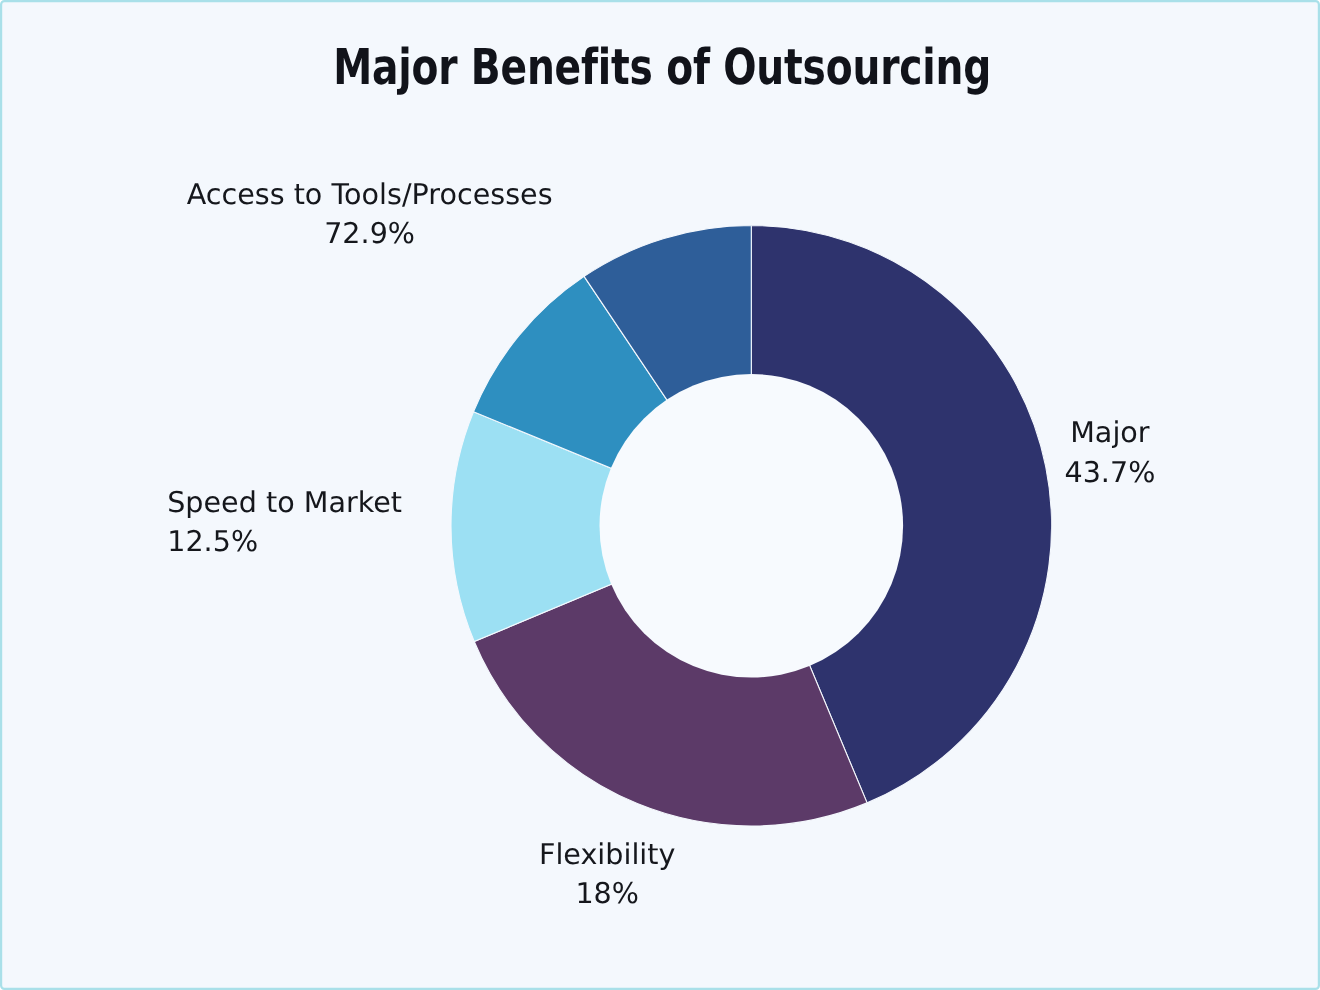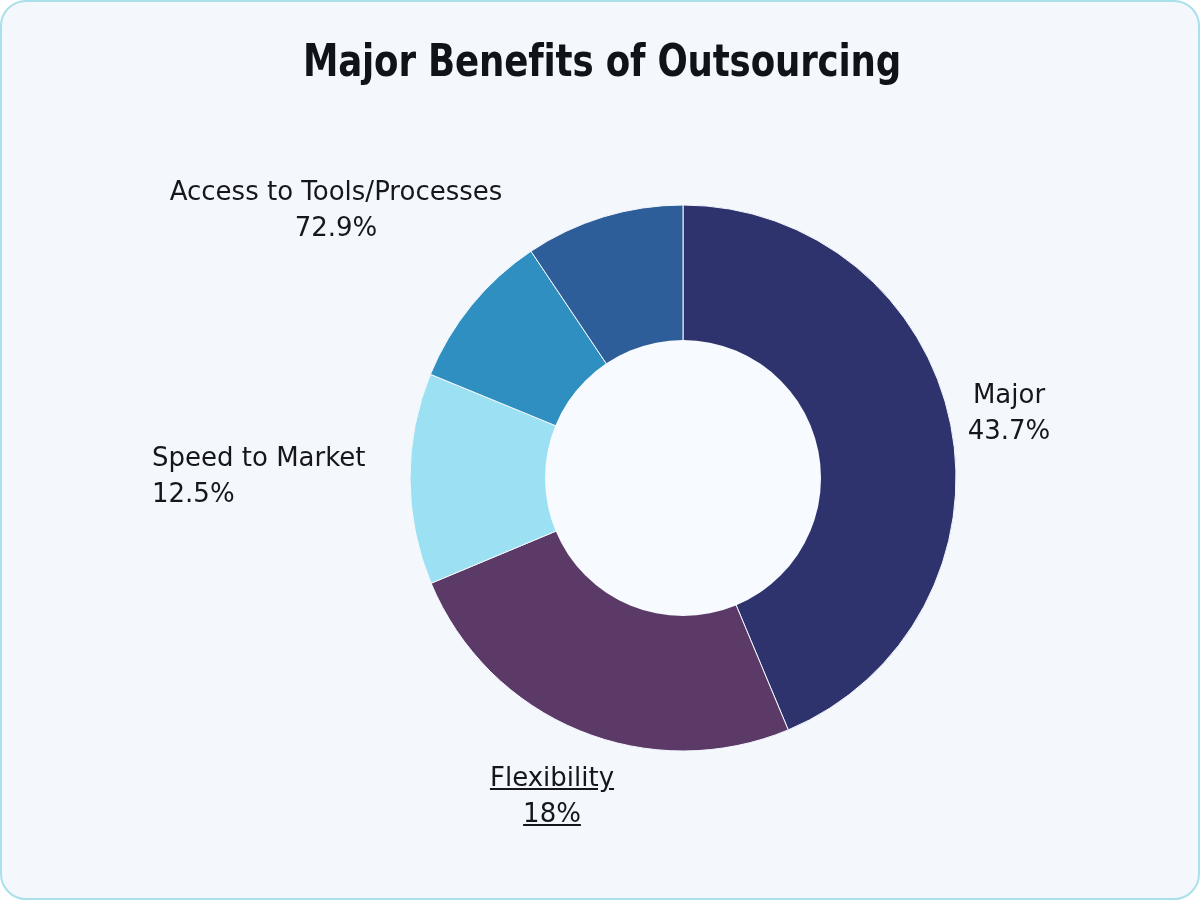--- a/index.html
+++ b/index.html
@@ -15,21 +15,21 @@
     font-family: "DejaVu Sans", "Liberation Sans", sans-serif;
   }
 
   #canvas {
     position: relative;
     width: 1200px;
     height: 900px;
     box-sizing: border-box;
     background: #f4f8fd;
     border: 2px solid #a9e0e9;
-    border-radius: 26px;
+    border-radius: 4px;
     overflow: hidden;
   }
 
   
   #chart-title {
     position: absolute;
     left: 0;
     top: 32px;
     width: 1200px;
     text-align: center;
@@ -66,36 +66,35 @@
     line-height: 1.37;
     white-space: nowrap;
   }
   .slice-label .name,
   .slice-label .value {
     display: block;
   }
 
   #label-access {
     left: 146px;
-    top: 172px;
+    top: 158px;
     text-align: center;
     width: 376px;
   }
   #label-speed {
     left: 150px;
     top: 438px;
     text-align: left;
     width: 242px;
   }
   #label-flexibility {
     left: 450px;
     top: 758px;
     text-align: center;
     width: 200px;
-    text-decoration: underline;
   }
   #label-cost {
     left: 950px;
     top: 375px;
     text-align: center;
     width: 114px;
   }
 </style>
 </head>
 <body>

